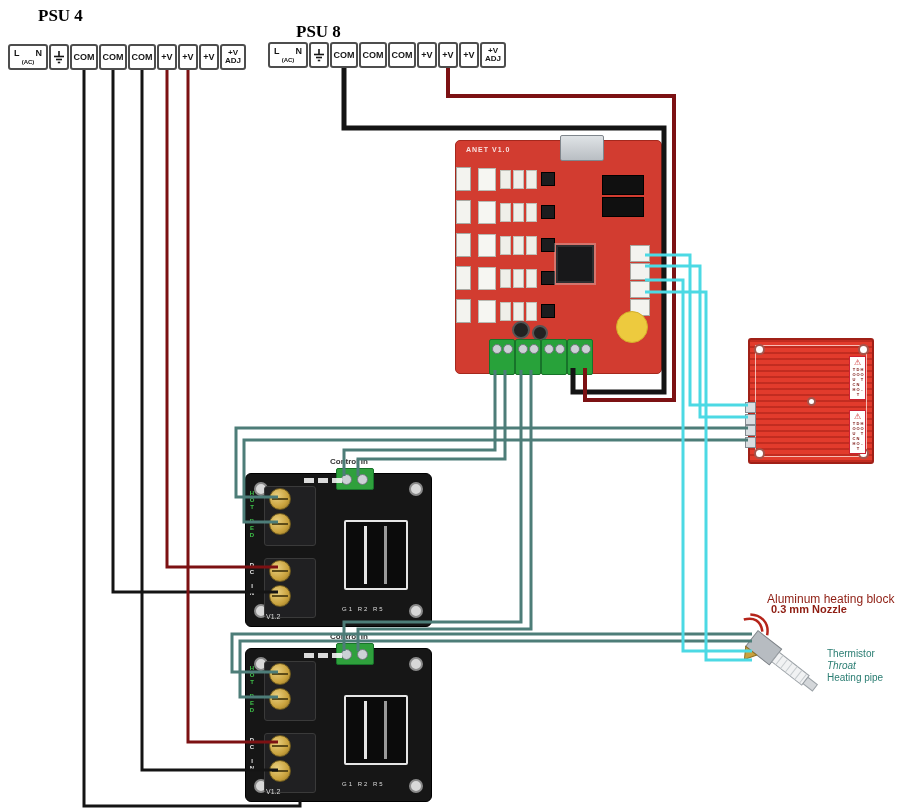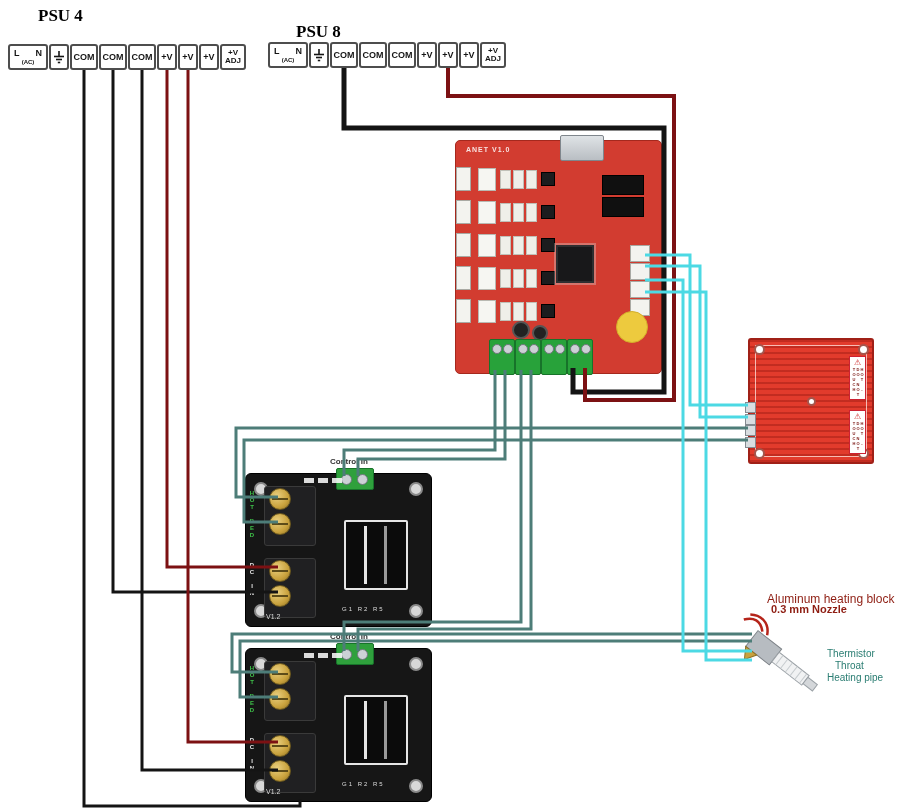--- a/index.html
+++ b/index.html
@@ -41,21 +41,21 @@
 
   
   .hotend{position:absolute;left:733px;top:583px;width:167px;height:115px;z-index:2;}
   .ht-label{position:absolute;z-index:6;white-space:nowrap;line-height:1;}
   .ht-label.dk{color:#8e1d12;font-size:12px;}
   .ht-label.big{color:#8e1d12;font-size:11px;font-weight:bold;}
   .ht-label.tl{color:#2a7d72;font-size:10px;}
   #ht-block{left:34px;top:10px;}
   #ht-nozzle{left:38px;top:21px;}
   #ht-therm{left:94px;top:66px;}
-  #ht-throat{left:102px;top:78px;}
+  #ht-throat{left:94px;top:78px;font-style:italic;}
   #ht-pipe{left:94px;top:90px;}
 
   #wire-layer{position:absolute;left:0;top:0;z-index:4;pointer-events:none;}
 </style>
 </head>
 <body>
 
 <div class="canvas">
 
   <div class="psu-label" id="psu1-label">PSU 4</div>

